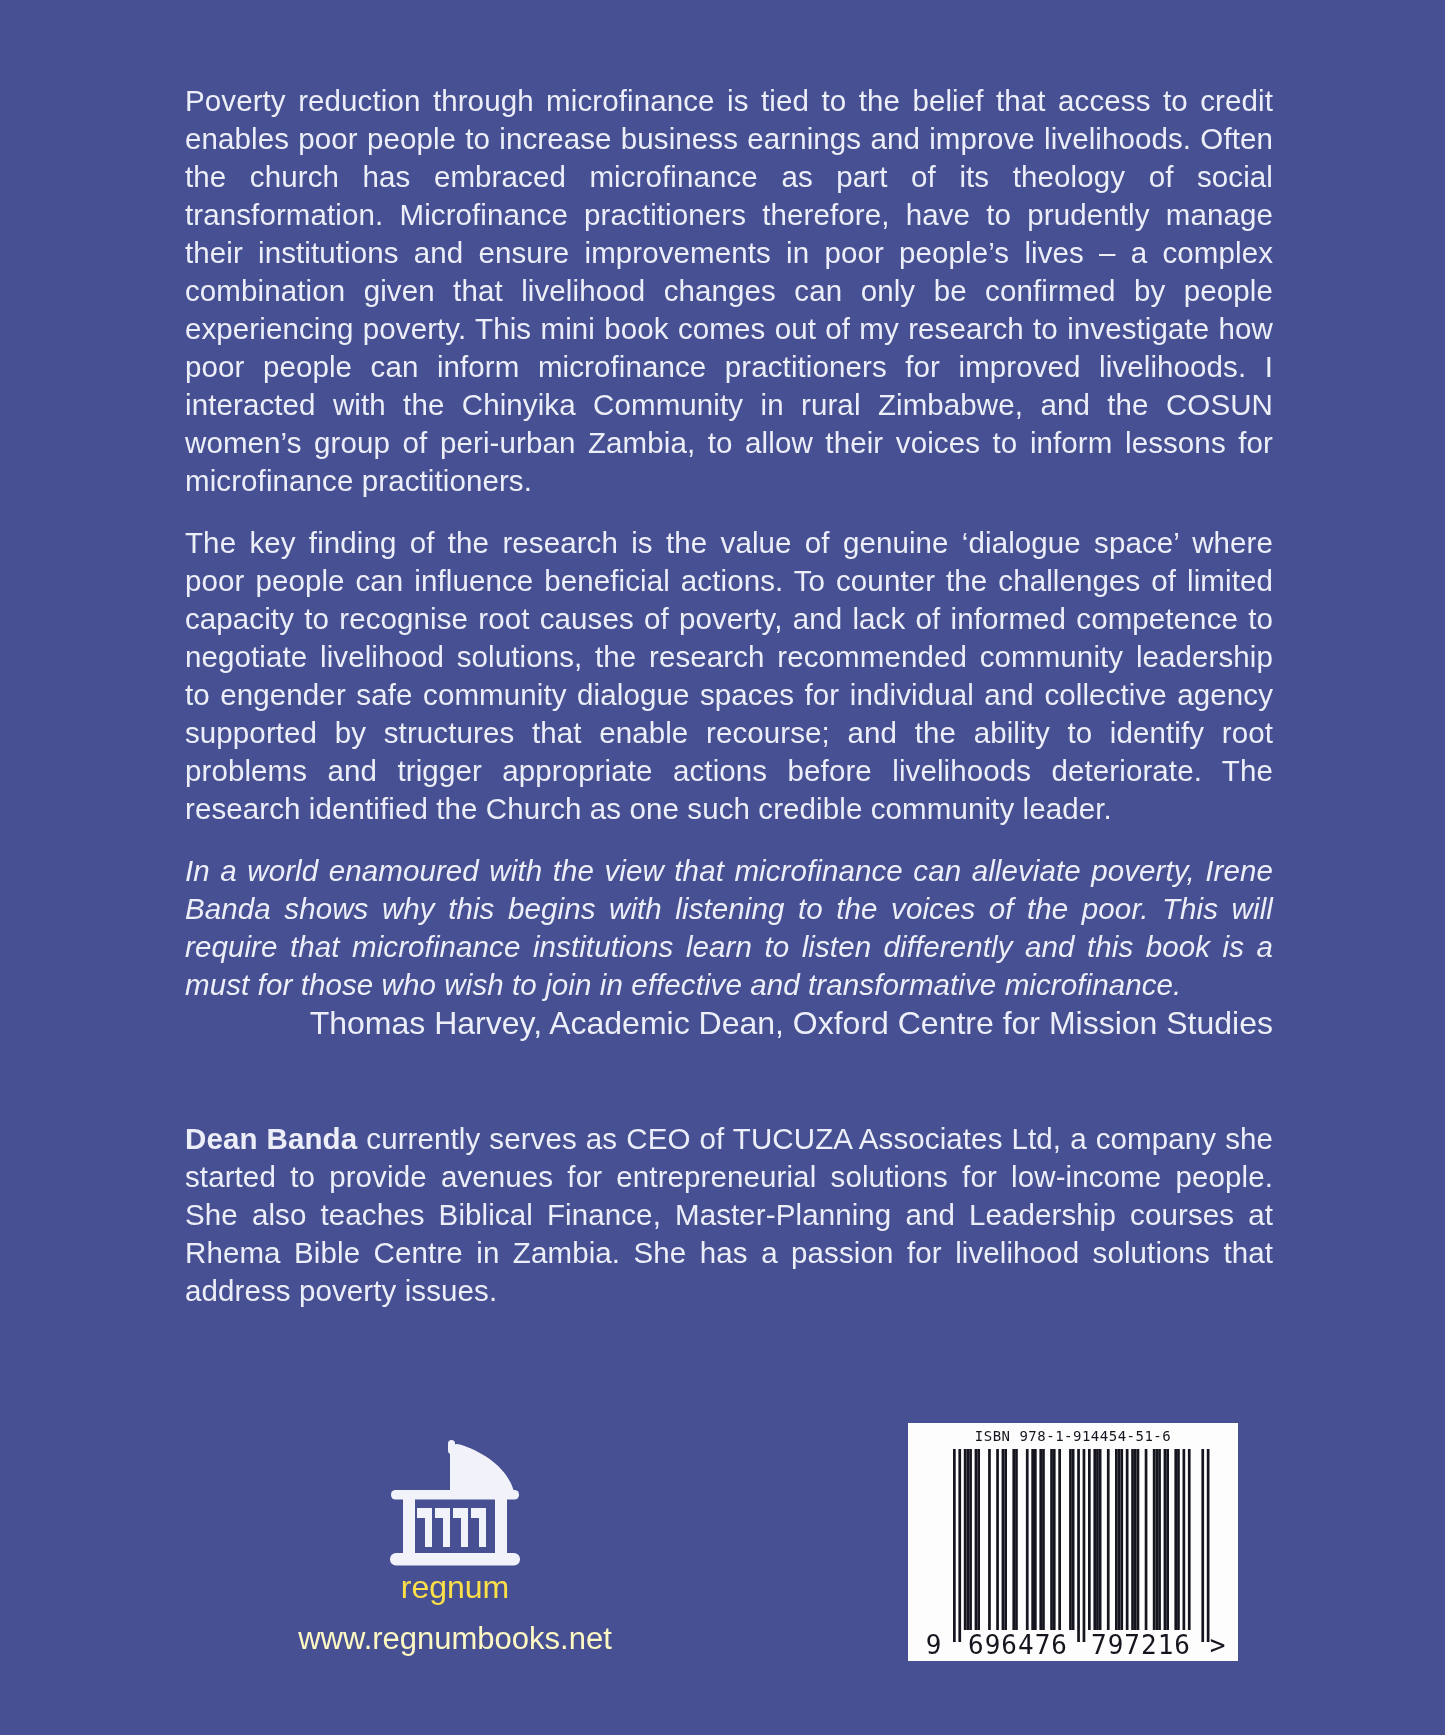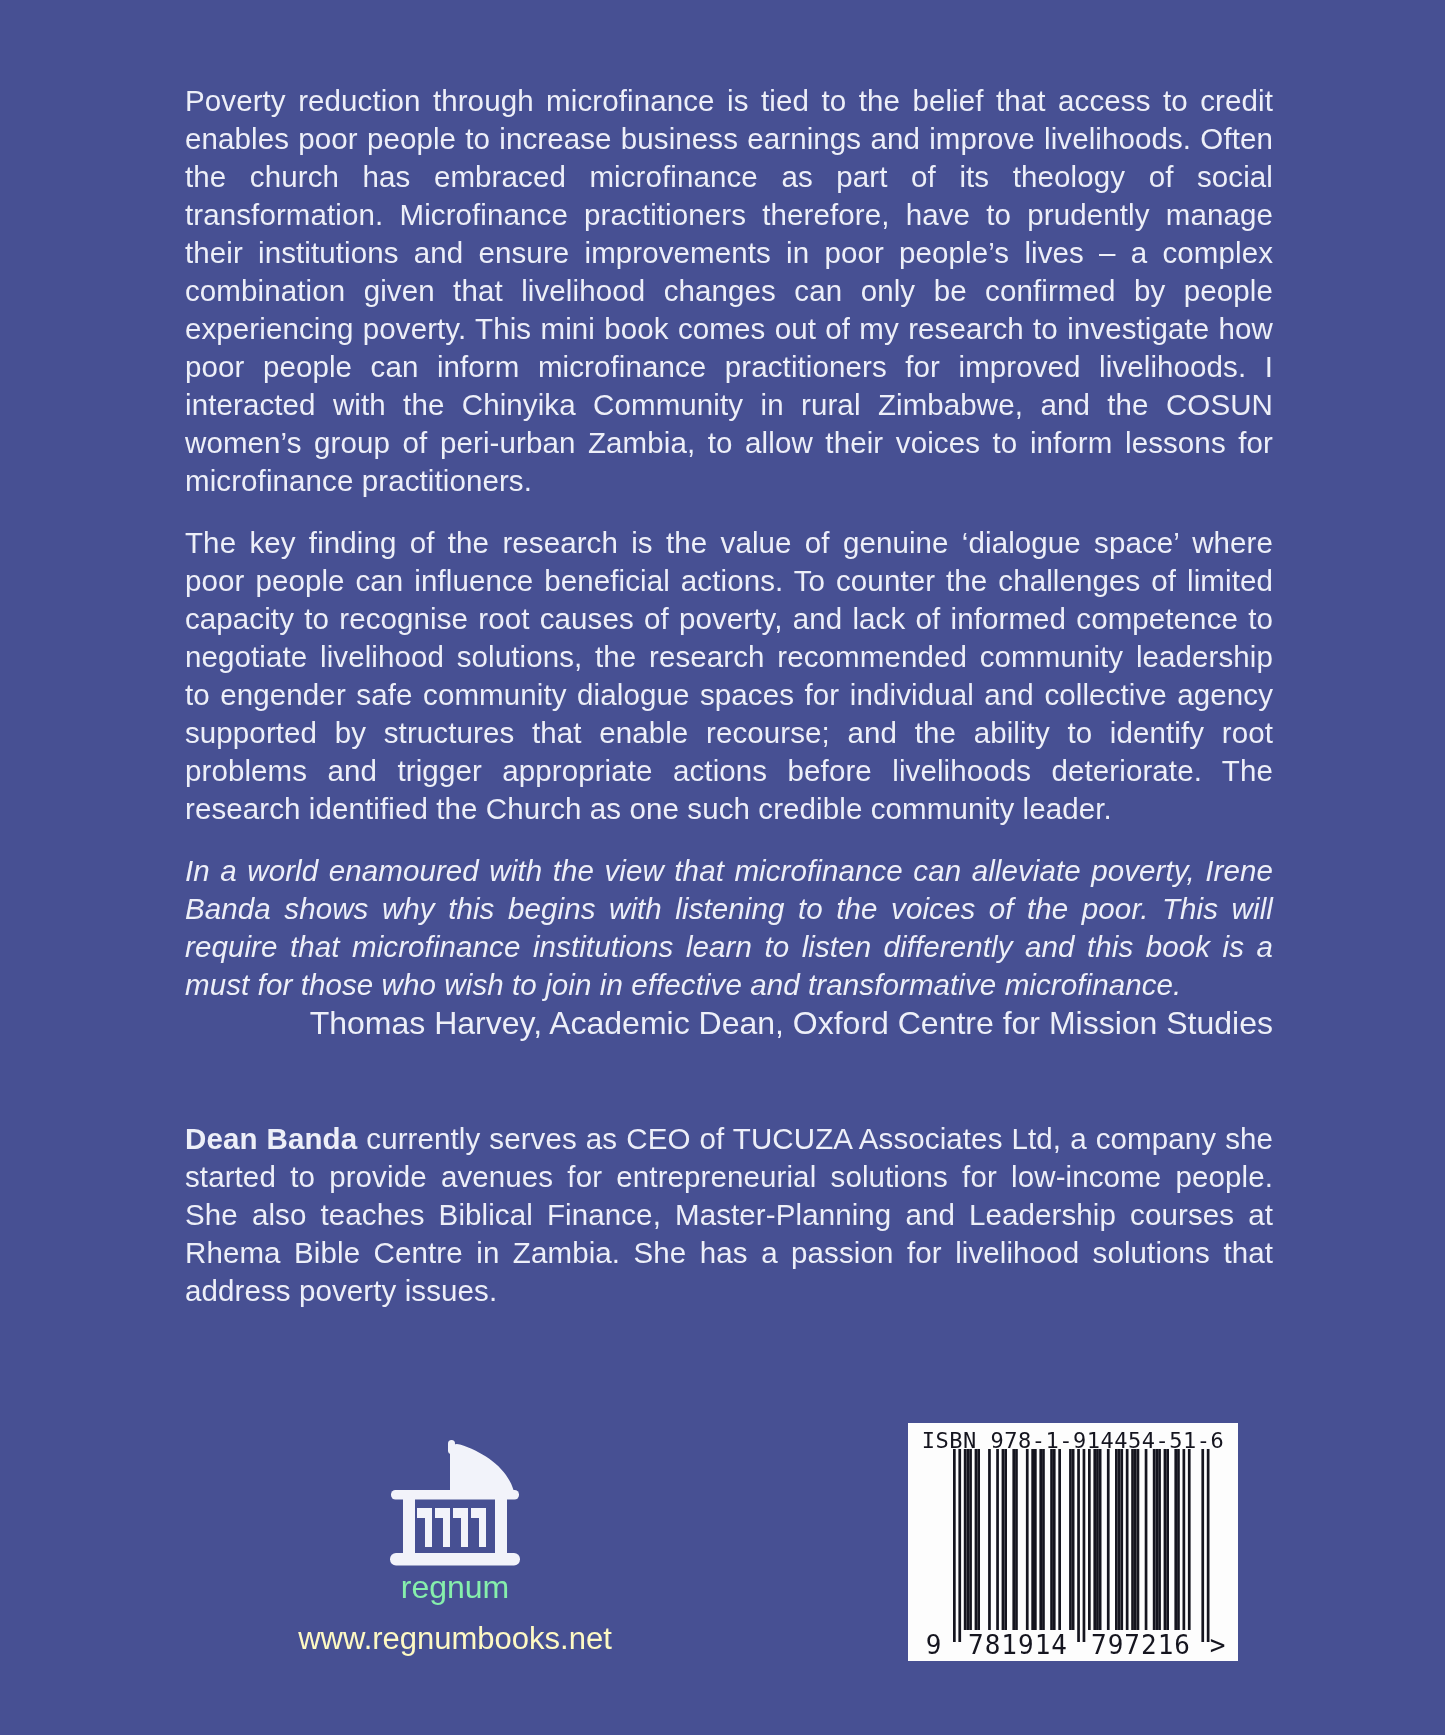--- a/index.html
+++ b/index.html
@@ -43,42 +43,42 @@
     position:absolute;
     left:275px;top:1438px;
     width:360px;
     text-align:center;
   }
   .logo-block svg{display:block;margin:0 auto;}
   .publisher-name{
     font-size:32px;
     line-height:34px;
     margin-top:2px;
-    color:#86efac;
+    color:#fde047;
   }
   .publisher-website{
     font-size:31px;
     line-height:34px;
     margin-top:18px;
     color:#fef9c3;
   }
 
   
   .barcode-box{
     position:absolute;
     left:908px;top:1423px;
     width:330px;height:238px;
     background:#fdfdfd;
   }
   .isbn-label{
     position:absolute;
     left:0;right:0;top:5px;
     text-align:center;
     font-family:"DejaVu Sans Mono",monospace;
-    font-size:22px;
+    font-size:14px;
     letter-spacing:0.5px;
     color:#15151f;
     white-space:nowrap;
   }
   .bars{
     position:absolute;
     left:45px;top:26px;
   }
   .bars rect{fill:#15151f;}
   .ean-digit{
@@ -184,16 +184,16 @@
       <rect x="210.6" y="0" width="2.7" height="181"></rect>
       <rect x="213.3" y="0" width="2.7" height="181"></rect>
       <rect x="221.4" y="0" width="2.7" height="181"></rect>
       <rect x="224.1" y="0" width="2.7" height="181"></rect>
       <rect x="229.5" y="0" width="2.7" height="181"></rect>
       <rect x="234.9" y="0" width="2.7" height="181"></rect>
       <rect x="248.4" y="0" width="2.7" height="193"></rect>
       <rect x="253.8" y="0" width="2.7" height="193"></rect>
     </svg>
   <div class="ean-digit d-first">9</div>
-  <div class="ean-digit d-left">781914</div>
+  <div class="ean-digit d-left">696476</div>
   <div class="ean-digit d-right">797216</div>
   <div class="ean-digit d-trail">&gt;</div>
 </div>
 
 </body></html>

